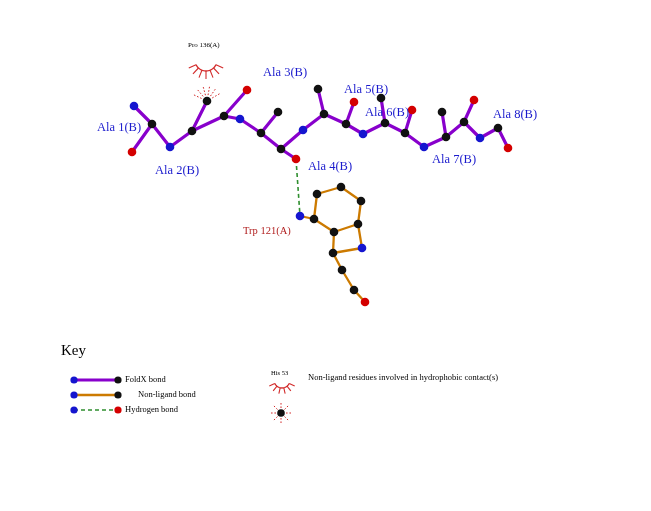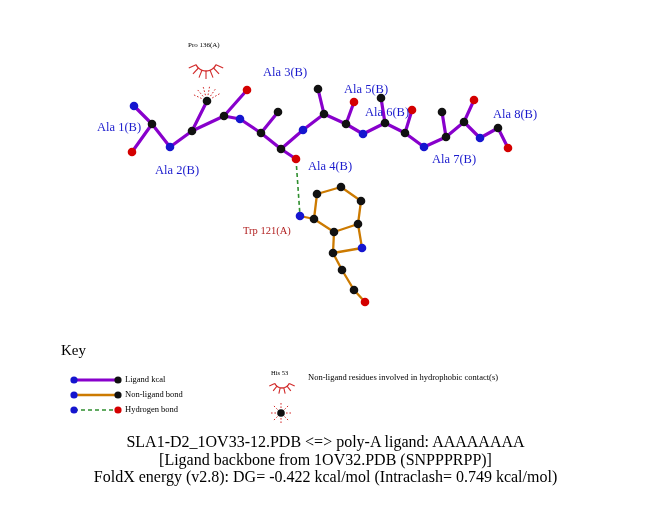--- a/index.html
+++ b/index.html
@@ -133,28 +133,28 @@
     </svg>
 
   <div class="key">
     <div class="key-title">Key</div>
 
     <svg id="key-sym-ligand" class="key-row-sym" style="left:68px;top:36px" width="56" height="12">
         <line x1="6" y1="6" x2="50" y2="6" stroke="#8800cc" stroke-width="3.2" stroke-linecap="round"></line>
         <circle cx="6" cy="6" r="3.6" fill="#1515cf"></circle>
         <circle cx="50" cy="6" r="3.6" fill="#111111"></circle>
       </svg>
-    <div class="key-label" style="left:125px;top:36px">Ligand kcal</div>
+    <div class="key-label" style="left:125px;top:36px">FoldX bond</div>
 
     <svg id="key-sym-nonligand" class="key-row-sym" style="left:68px;top:51px" width="56" height="12">
         <line x1="6" y1="6" x2="50" y2="6" stroke="#cc7a00" stroke-width="2.3" stroke-linecap="round"></line>
         <circle cx="6" cy="6" r="3.6" fill="#1515cf"></circle>
         <circle cx="50" cy="6" r="3.6" fill="#111111"></circle>
       </svg>
-    <div class="key-label" style="left:125px;top:51px">Non-ligand bond</div>
+    <div class="key-label" style="left:138px;top:51px">Non-ligand bond</div>
 
     <svg id="key-sym-hbond" class="key-row-sym" style="left:68px;top:66px" width="56" height="12">
         <line x1="6" y1="6" x2="50" y2="6" stroke="#2f8f2f" stroke-width="1.6" stroke-dasharray="4 3"></line>
         <circle cx="6" cy="6" r="3.6" fill="#1515cf"></circle>
         <circle cx="50" cy="6" r="3.6" fill="#d40000"></circle>
       </svg>
     <div class="key-label" style="left:125px;top:66px">Hydrogen bond</div>
 
     <svg id="key-sym-his" class="key-row-sym" style="left:262px;top:28px" width="44" height="32">
         <text x="9" y="9" fill="#000" font-size="6.5px" font-family="&quot;Liberation Serif&quot;, serif">His 53</text>
@@ -174,19 +174,14 @@
         <line x1="13" y1="18" x2="13" y2="24" stroke="#d22b2b" stroke-width="1" stroke-dasharray="1.6 1.8"></line>
         <line x1="9.464466094067262" y1="16.535533905932738" x2="5.221825406947978" y2="20.77817459305202" stroke="#d22b2b" stroke-width="1" stroke-dasharray="1.6 1.8"></line>
         <line x1="8" y1="13" x2="2" y2="13.000000000000002" stroke="#d22b2b" stroke-width="1" stroke-dasharray="1.6 1.8"></line>
         <line x1="9.464466094067262" y1="9.464466094067262" x2="5.221825406947976" y2="5.221825406947978" stroke="#d22b2b" stroke-width="1" stroke-dasharray="1.6 1.8"></line>
         <line x1="12.999999999999998" y1="8" x2="12.999999999999998" y2="2" stroke="#d22b2b" stroke-width="1" stroke-dasharray="1.6 1.8"></line>
         <line x1="16.535533905932738" y1="9.464466094067262" x2="20.77817459305202" y2="5.221825406947976" stroke="#d22b2b" stroke-width="1" stroke-dasharray="1.6 1.8"></line>
         <circle cx="13" cy="13" r="3.8" fill="#111111"></circle>
       </svg>
   </div>
 
-  <div class="caption">
-    <div>SLA1-D2_1OV33-12.PDB &lt;=&gt; poly-A ligand: AAAAAAAA</div>
-    <div>[Ligand backbone from 1OV32.PDB (SNPPPRPP)]</div>
-    <div>FoldX energy (v2.8): DG= -0.422 kcal/mol (Intraclash= 0.749 kcal/mol)</div>
-  </div>
 
 </div>
 
 </body></html>

